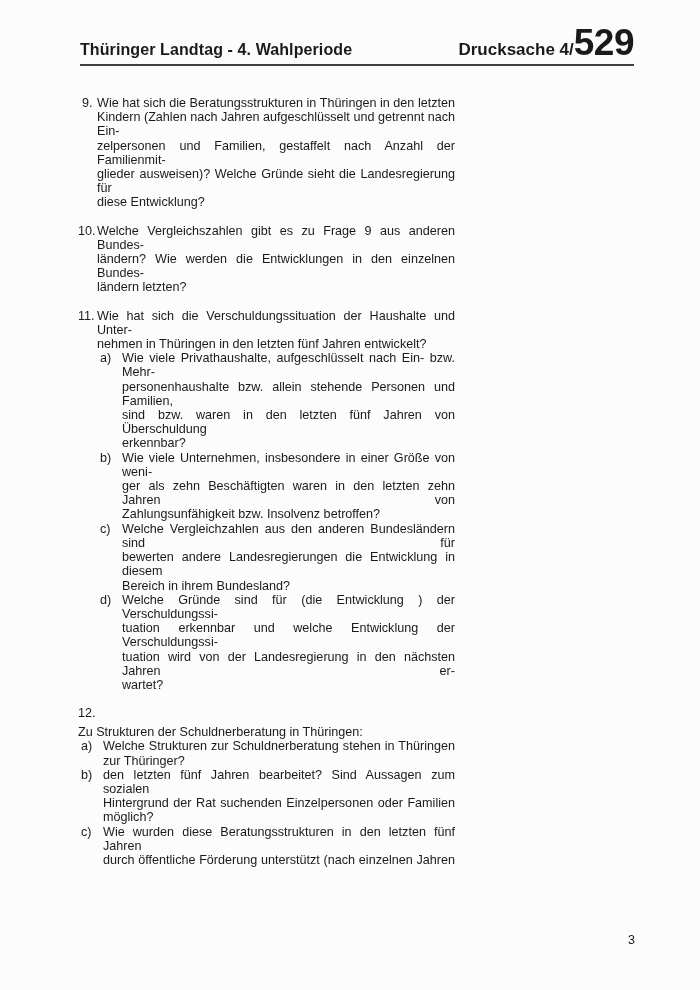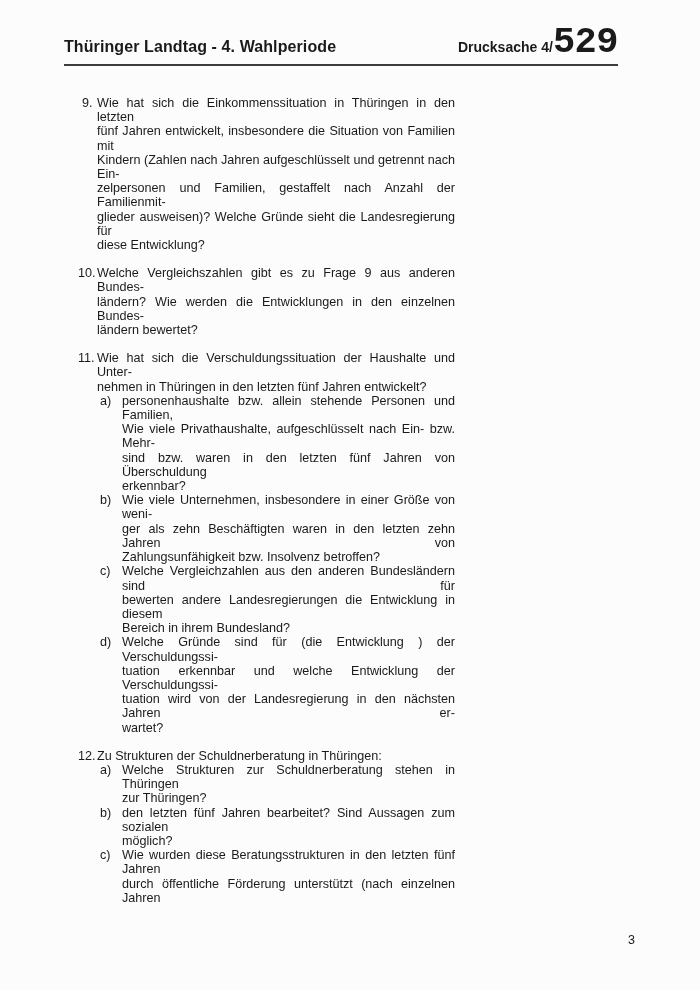--- a/index.html
+++ b/index.html
@@ -12,37 +12,37 @@
     width:700px;height:990px;
     background:var(--paper);
     font-family:"Liberation Sans","DejaVu Sans",sans-serif;
     color:var(--ink);
     -webkit-font-smoothing:antialiased;
   }
   .page{position:relative;width:700px;height:990px;overflow:hidden;}
 
   
   .header{
-    position:absolute;left:64px;top:0;width:554px;
+    position:absolute;left:80px;top:0;width:554px;
     padding-top:24px;padding-bottom:3px;
     border-bottom:2.5px solid var(--rule);
     display:flex;justify-content:space-between;align-items:baseline;
   }
   .hdr-title{font-size:16px;font-weight:700;line-height:1;letter-spacing:.1px;}
   .hdr-doc{white-space:nowrap;}
-  .hdr-doc .lbl{font-size:14px;font-weight:700;line-height:1;}
-  .hdr-doc .num{font-size:37px;font-weight:700;line-height:1;letter-spacing:-.5px;font-family:Liberation Mono, monospace;}
+  .hdr-doc .lbl{font-size:17px;font-weight:700;line-height:1;}
+  .hdr-doc .num{font-size:37px;font-weight:700;line-height:1;letter-spacing:-.5px;}
 
   
   .content{
     position:absolute;left:78px;top:96px;width:377px;
     font-size:12.6px;line-height:14.2px;
   }
   .question{display:flex;margin-bottom:14px;}
-  .question:last-child{margin-bottom:12px;}
+  .question:last-child{margin-bottom:12px;flex-direction:column;}
   .qnum{flex:0 0 19px;white-space:nowrap;}
   .qnum.single{padding-left:4px;box-sizing:border-box;}
   .qbody{flex:1;min-width:0;}
   .ln{
     text-align:justify;
     text-align-last:justify;
     white-space:normal;
   }
   .ln.last{text-align-last:left;}
   .subitem{display:flex;margin-left:3px;}
@@ -65,56 +65,55 @@
     <div class="hdr-doc">
       <span class="lbl">Drucksache 4/</span><span class="num">529</span>
     </div>
   </div>
 
   <div class="content" id="question-list">
   <div class="question">
     <div class="qnum single">9.</div>
     <div class="qbody">
       <div>
-            <div class="ln">Wie hat sich die Einkommenssituation in Thüringen in den letzten</div>
-            <div class="ln">fünf Jahren entwickelt, insbesondere die Situation von Familien mit</div>
+            <div class="ln">Wie hat sich die Beratungsstrukturen in Thüringen in den letzten</div>
             <div class="ln">Kindern (Zahlen nach Jahren aufgeschlüsselt und getrennt nach Ein-</div>
             <div class="ln">zelpersonen und Familien, gestaffelt nach Anzahl der Familienmit-</div>
             <div class="ln">glieder ausweisen)? Welche Gründe sieht die Landesregierung für</div>
             <div class="ln last">diese Entwicklung?</div>
           </div>
       <div></div>
     </div>
   </div>
 
   <div class="question">
     <div class="qnum">10.</div>
     <div class="qbody">
       <div>
             <div class="ln">Welche Vergleichszahlen gibt es zu Frage 9 aus anderen Bundes-</div>
             <div class="ln">ländern? Wie werden die Entwicklungen in den einzelnen Bundes-</div>
-            <div class="ln last">ländern bewertet?</div>
+            <div class="ln last">ländern letzten?</div>
           </div>
       <div></div>
     </div>
   </div>
 
   <div class="question">
     <div class="qnum">11.</div>
     <div class="qbody">
       <div>
             <div class="ln">Wie hat sich die Verschuldungssituation der Haushalte und Unter-</div>
             <div class="ln last">nehmen in Thüringen in den letzten fünf Jahren entwickelt?</div>
           </div>
       <div>
   <div class="subitem">
     <div class="subletter">a)</div>
     <div class="subtext">
+                <div class="ln">Wie viele Privathaushalte, aufgeschlüsselt nach Ein- bzw. Mehr-</div>
                 <div class="ln">personenhaushalte bzw. allein stehende Personen und Familien,</div>
-                <div class="ln">Wie viele Privathaushalte, aufgeschlüsselt nach Ein- bzw. Mehr-</div>
                 <div class="ln">sind bzw. waren in den letzten fünf Jahren von Überschuldung</div>
                 <div class="ln last">erkennbar?</div>
               </div>
   </div>
 
   <div class="subitem">
     <div class="subletter">b)</div>
     <div class="subtext">
                 <div class="ln">Wie viele Unternehmen, insbesondere in einer Größe von weni-</div>
                 <div class="ln">ger als zehn Beschäftigten waren in den letzten zehn Jahren von</div>
@@ -148,28 +147,29 @@
     <div class="qnum">12.</div>
     <div class="qbody">
       <div>
             <div class="ln last">Zu Strukturen der Schuldnerberatung in Thüringen:</div>
           </div>
       <div>
   <div class="subitem">
     <div class="subletter">a)</div>
     <div class="subtext">
                 <div class="ln">Welche Strukturen zur Schuldnerberatung stehen in Thüringen</div>
-                <div class="ln last">zur Thüringen?</div>
+                <div class="ln last">zur Thüringer?</div>
               </div>
   </div>
 
   <div class="subitem">
     <div class="subletter">b)</div>
     <div class="subtext">
                 <div class="ln">den letzten fünf Jahren bearbeitet? Sind Aussagen zum sozialen</div>
+                <div class="ln">Hintergrund der Rat suchenden Einzelpersonen oder Familien</div>
                 <div class="ln last">möglich?</div>
               </div>
   </div>
 
   <div class="subitem">
     <div class="subletter">c)</div>
     <div class="subtext">
                 <div class="ln">Wie wurden diese Beratungsstrukturen in den letzten fünf Jahren</div>
                 <div class="ln">durch öffentliche Förderung unterstützt (nach einzelnen Jahren</div>
               </div>

